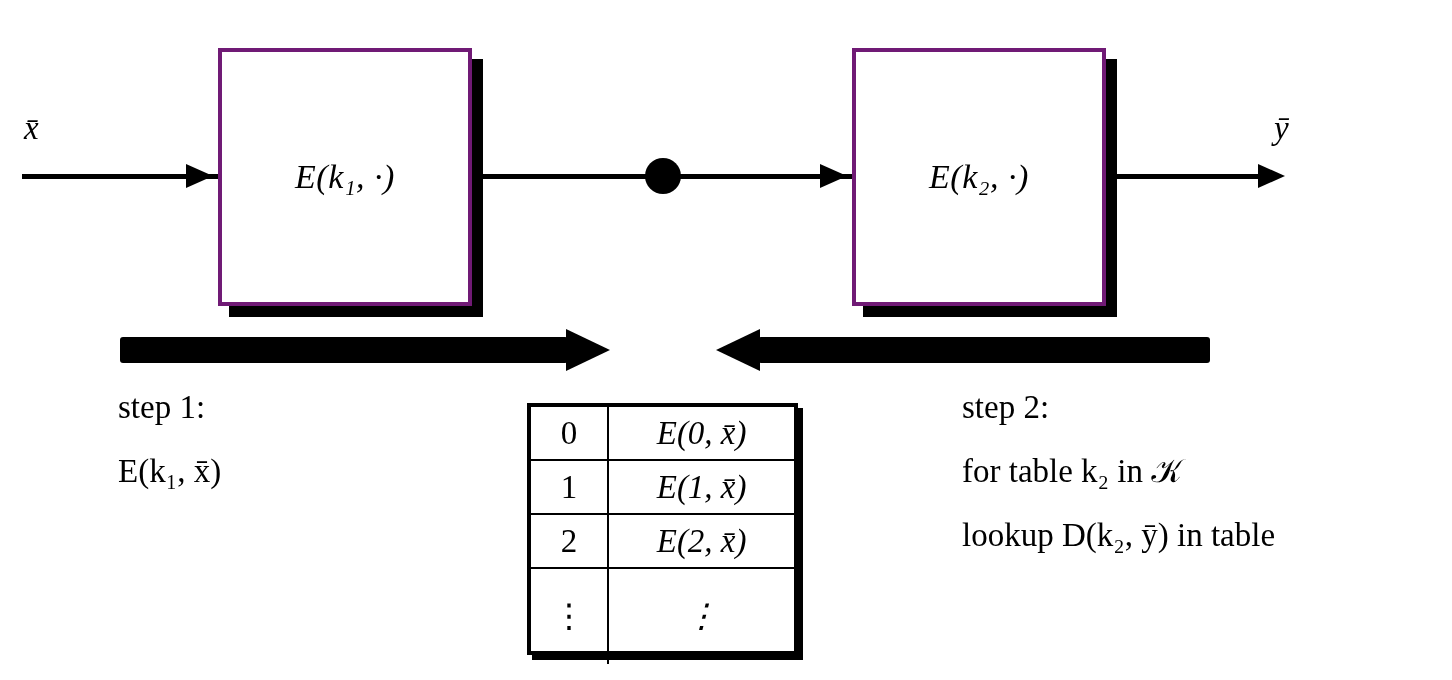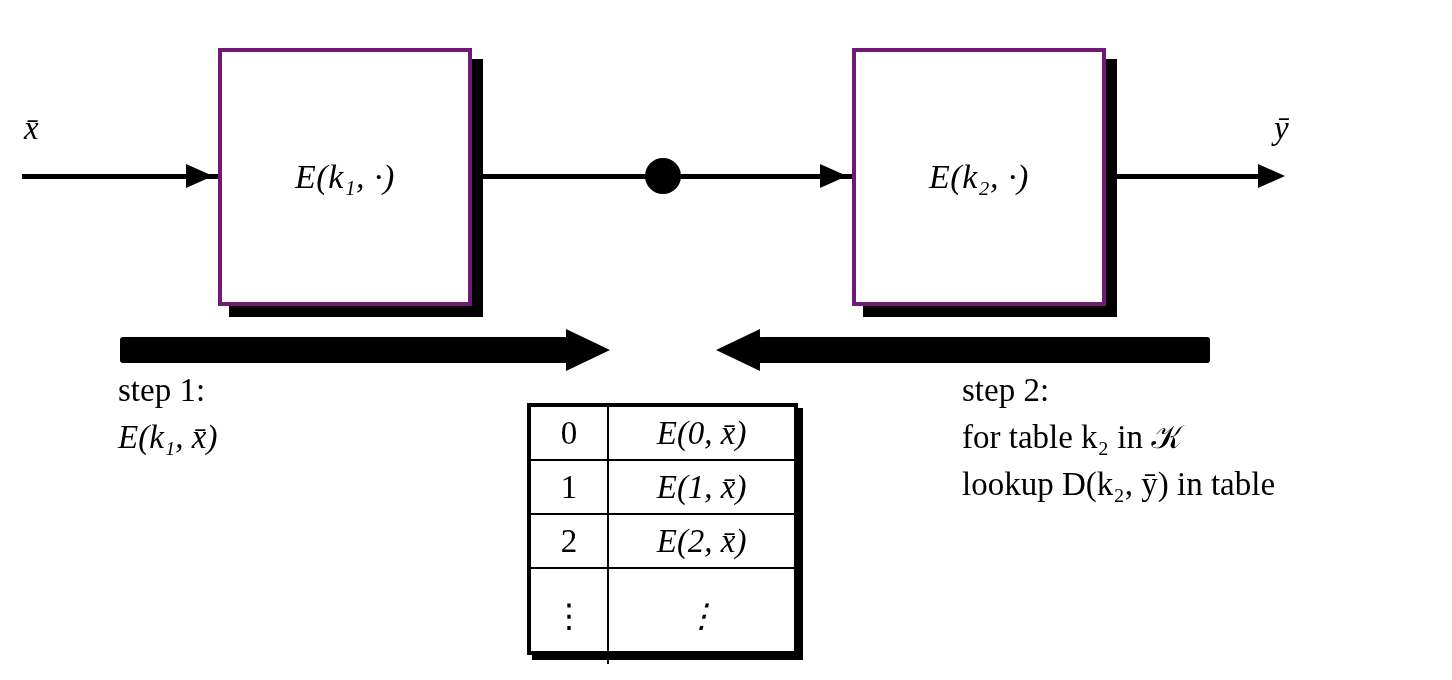--- a/index.html
+++ b/index.html
@@ -94,22 +94,22 @@
   }
 
   
   .step-block {
     position: absolute;
     font-family: "Liberation Serif", serif;
     font-size: 33px;
     line-height: 47px;
     white-space: nowrap;
   }
-  .step-block .ln { display: block; }
-  .mathy { font-style: italic; }
+  .step-block .ln { display: block; margin-top: 17px; }
+  .mathy { }
   .upr { font-style: normal; }
 
   
   .lut {
     position: absolute;
     border: 4px solid #000000;
     box-sizing: border-box;
     background: #ffffff;
     box-shadow: 5px 5px 0 0 #000000;
   }

